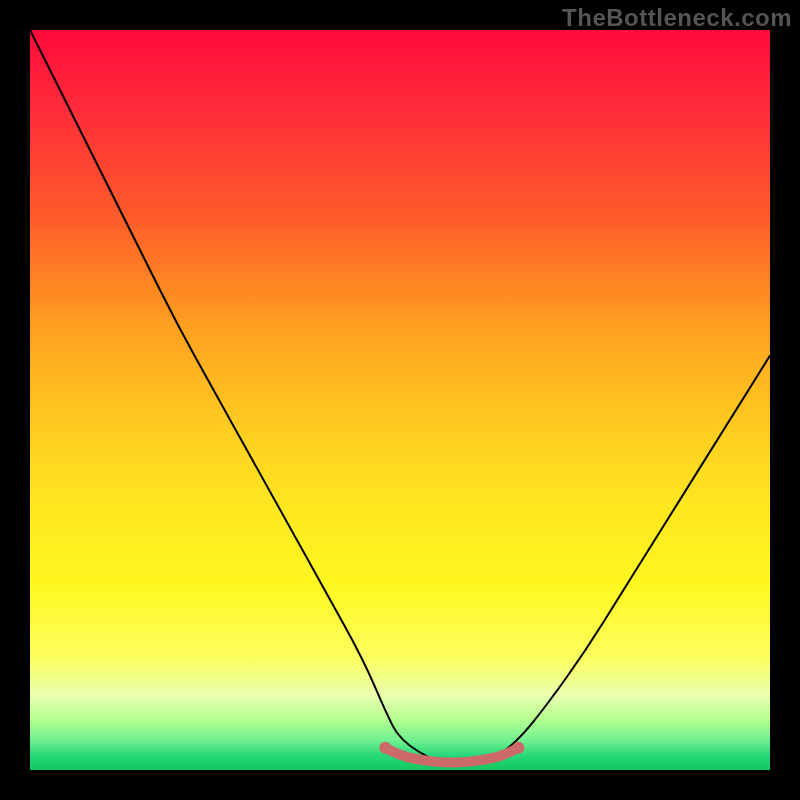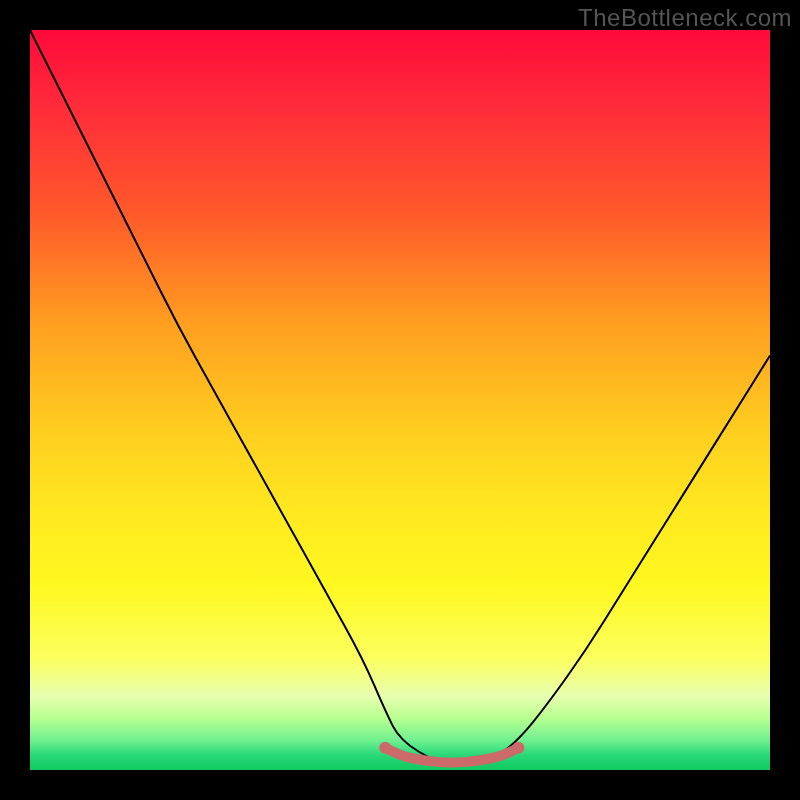--- a/index.html
+++ b/index.html
@@ -45,21 +45,21 @@
     position: absolute;
     left: 0;
     top: 0;
   }
   .watermark {
     position: absolute;
     top: 4px;
     right: 8px;
     color: #555;
     font-size: 24px;
-    font-weight: 400;
+    font-weight: 700;
     letter-spacing: 0.5px;
     user-select: none;
   }
 </style>
 </head>
 <body>
 
 <div class="stage">
 
   <div class="watermark">TheBottleneck.com</div>

